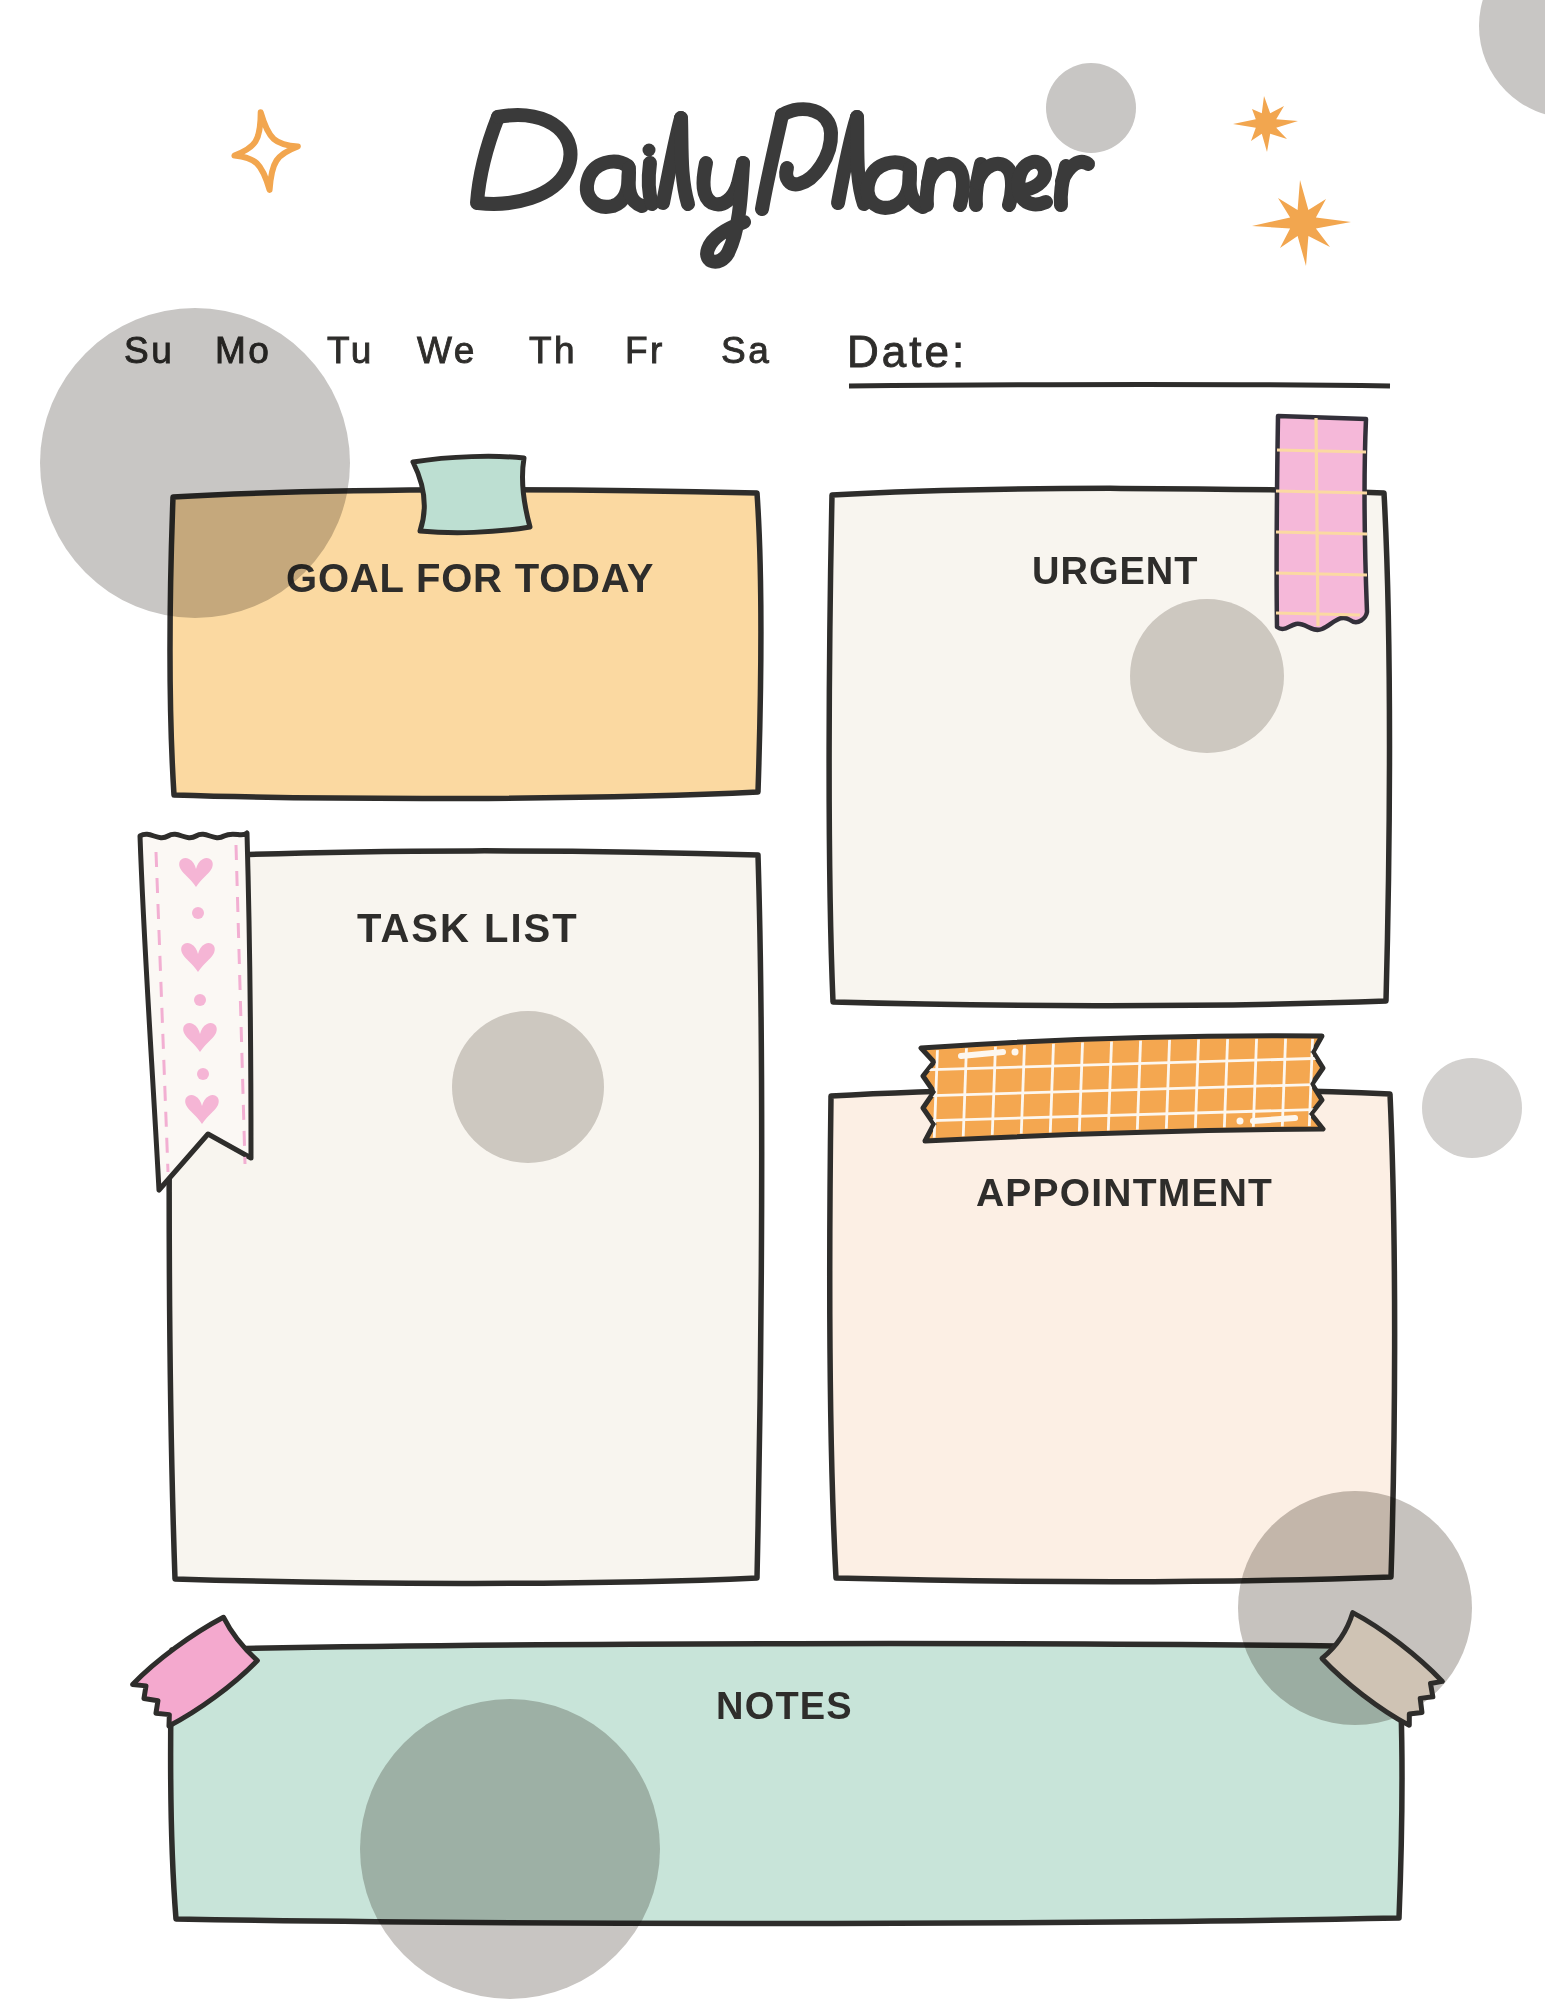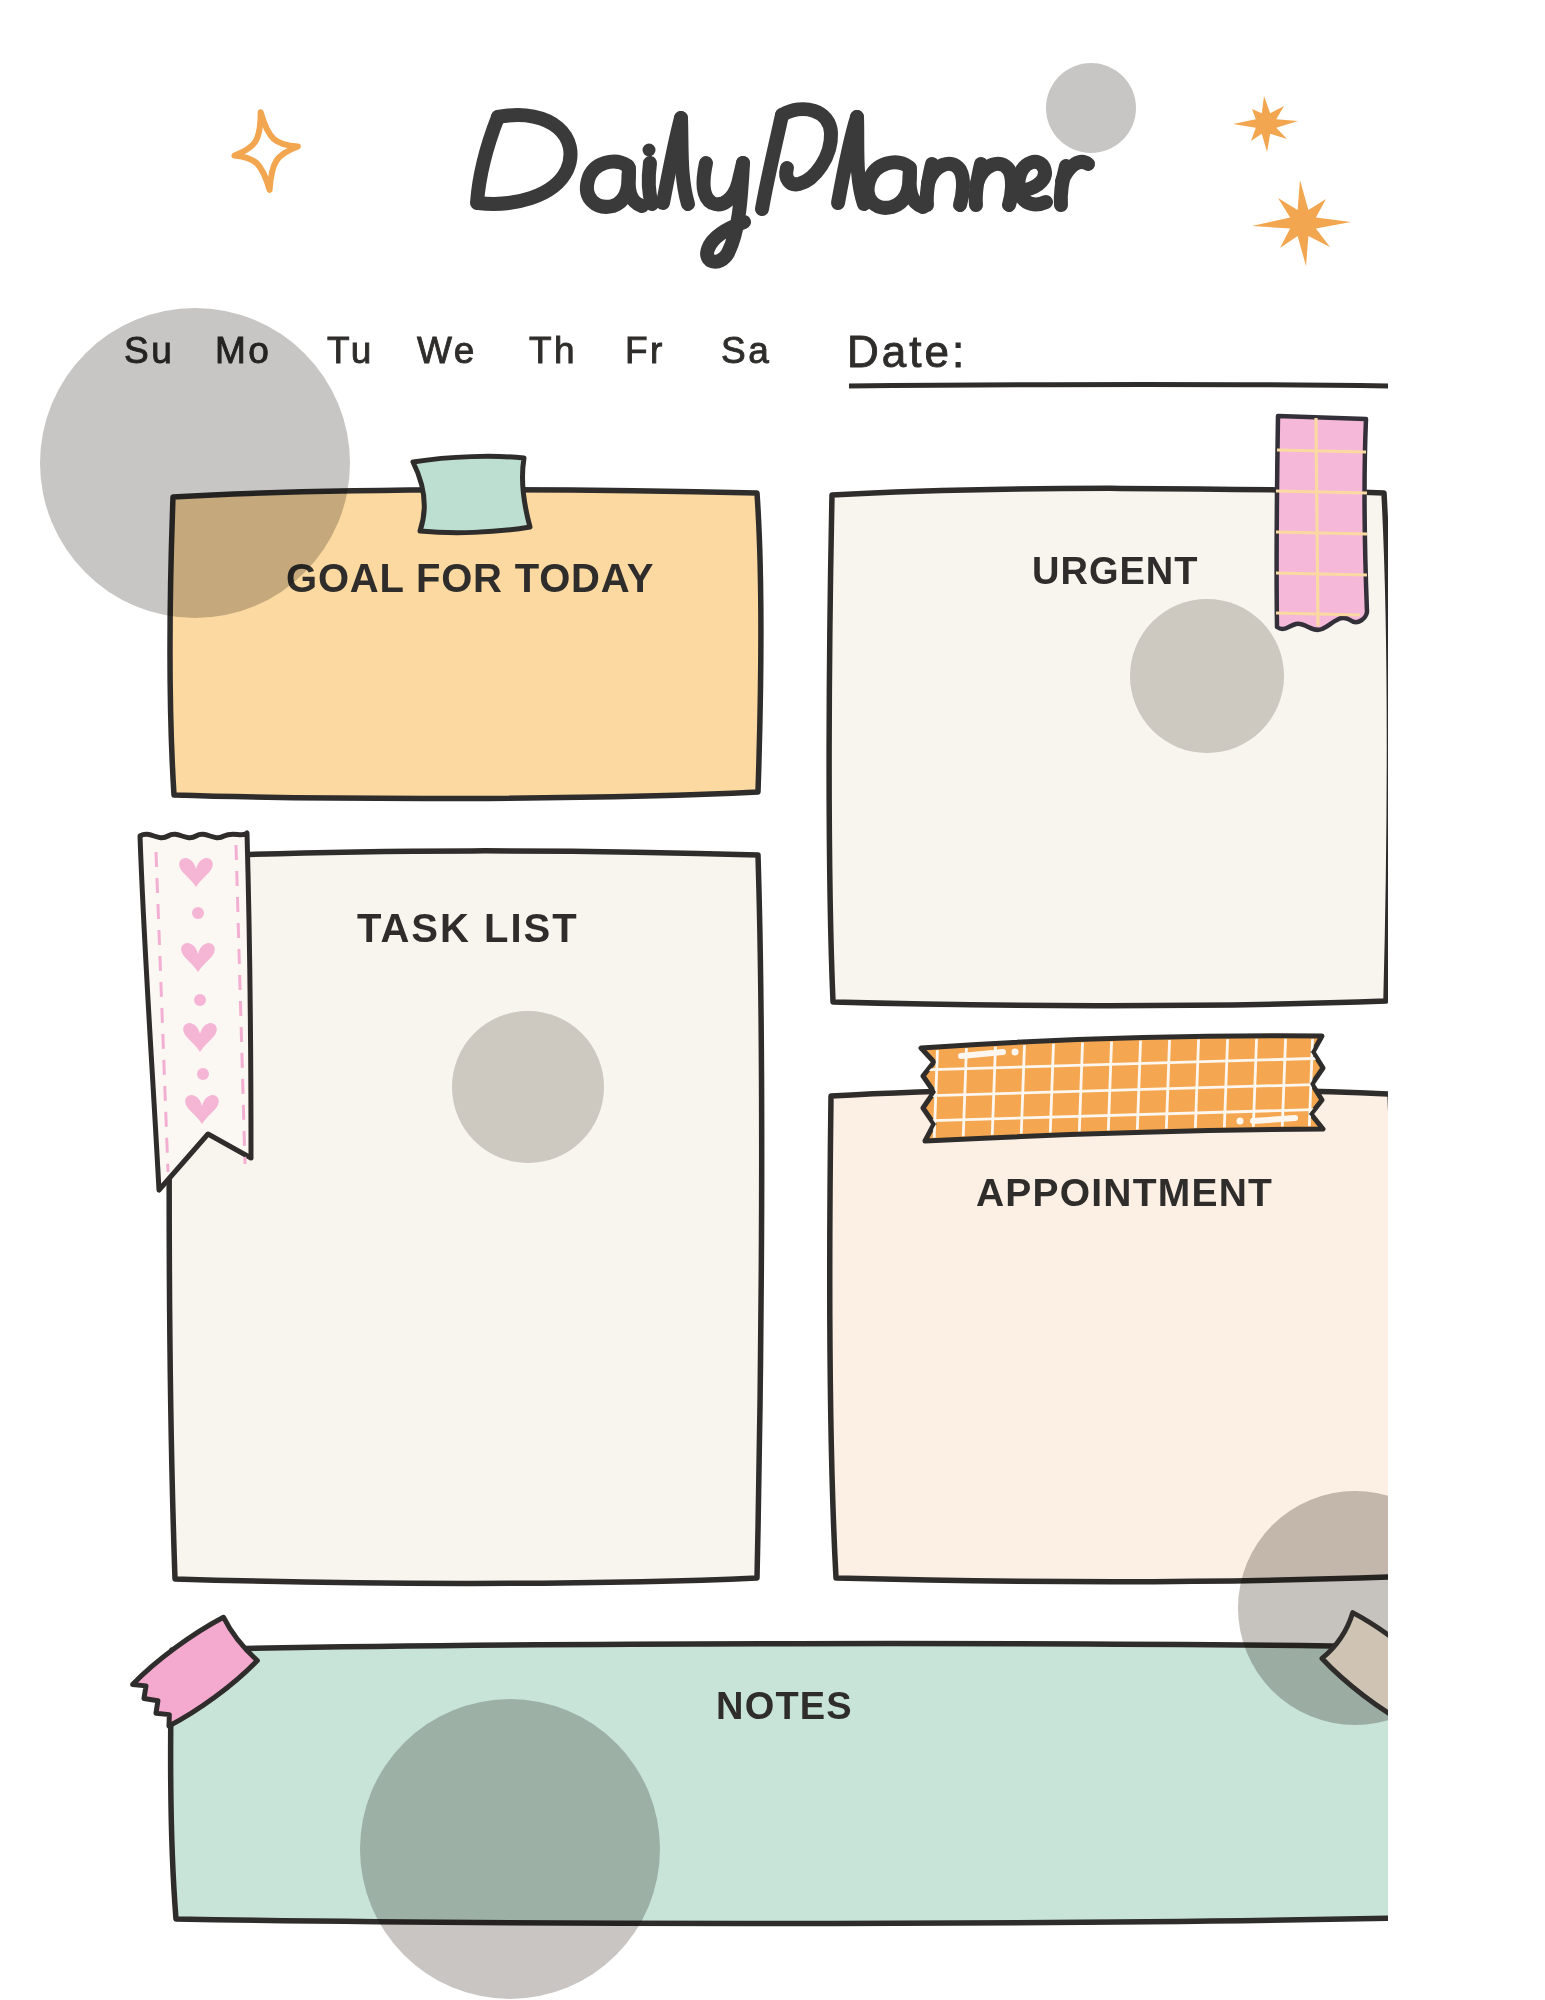--- a/index.html
+++ b/index.html
@@ -1,16 +1,16 @@
 <!DOCTYPE html>
 <html><head>
 <meta charset="utf-8">
 <style>
   html,body{margin:0;padding:0;background:#ffffff;}
-  #page{position:relative;width:1388px;height:2000px;background:#0ea5e9;overflow:hidden;}
+  #page{position:relative;width:1545px;height:2000px;background:#0ea5e9;overflow:hidden;}
   svg{position:absolute;top:0;left:0;}
   text{font-family:"Liberation Sans",sans-serif;fill:#2e2d2b;}
 </style>
 </head>
 <body>
 <div id="page">
 <svg width="1545" height="2000" viewBox="0 0 1545 2000">
 
 <rect x="0" y="0" width="1545" height="2000" fill="#ffffff"></rect>
 

